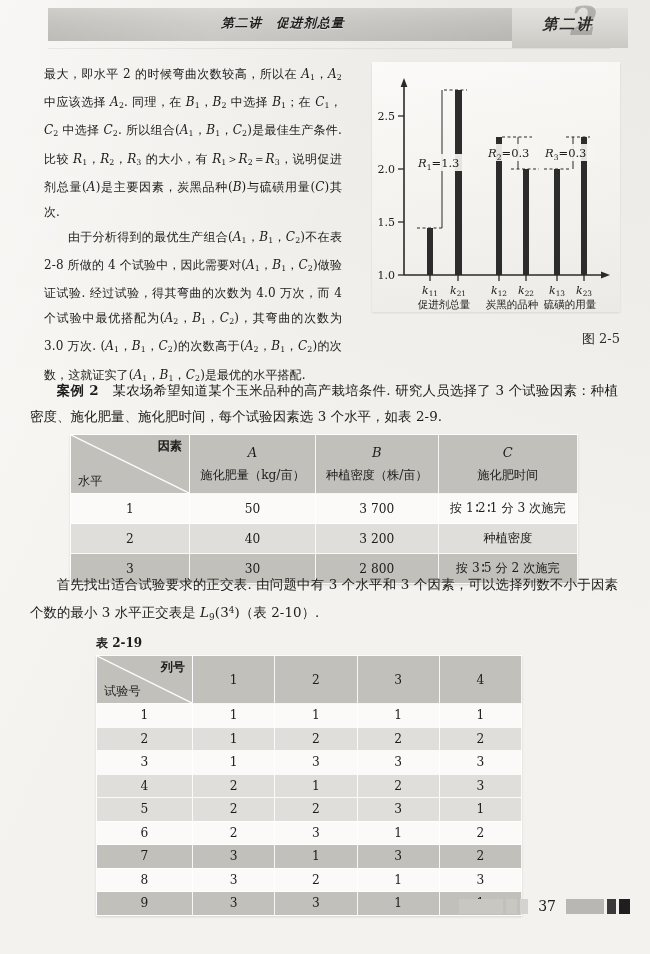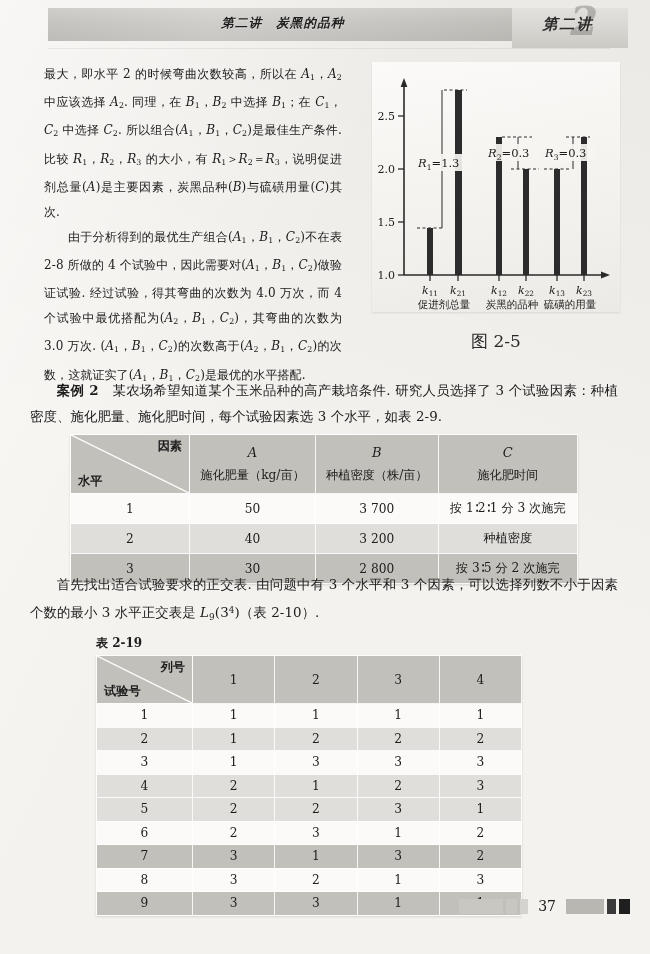--- a/index.html
+++ b/index.html
@@ -89,21 +89,21 @@
 
   
   .fig{
     position:absolute;left:372px;top:62px;width:248px;height:250px;
     background:linear-gradient(170deg,#fbfaf8 0%,#f2f0ec 70%,#eceae6 100%);
     box-shadow:0 1px 2px rgba(0,0,0,.10);
   }
   .fig svg{display:block;}
   .fig-cap{
     position:absolute;left:372px;top:330px;width:248px;
-    text-align:center;font-size:17px;
+    text-align:right;font-size:13px;
     font-family:"DejaVu Serif","Liberation Serif",serif;
     color:#2a2a2a;
   }
 
   
   .tbl-cap{
     font-size:12px;font-weight:bold;
     font-family:"DejaVu Serif","Liberation Serif",serif;
     color:#1c1c1c;
     margin:0 0 3px 0;
@@ -131,21 +131,21 @@
   #tbl29{width:508px;}
   #tbl29 td{height:29px;}
   #tbl29 .corner{
     width:118px;height:58px;position:relative;padding:0;
     background:#c2c0bb;
   }
   .corner-slash{
     position:absolute;inset:0;
   }
   .corner-a{position:absolute;right:7px;top:3px;font-weight:bold;font-size:12.2px;}
-  .corner-b{position:absolute;left:7px;bottom:3px;font-weight:bold;font-size:12.2px;}
+  .corner-b{position:absolute;left:7px;bottom:3px;font-weight:normal;font-size:12.2px;}
   #tbl29 .hcol{height:58px;line-height:1.75;font-size:12.2px;}
   #tbl29 .hcol .ital{font-style:italic;font-size:13px;}
 
   
   #tbl210-wrap{position:absolute;left:96px;top:635px;}
   #tbl210{width:426px;}
   #tbl210 td{height:22.5px;font-size:12.2px;}
   #tbl210 .corner{
     width:95px;height:47px;position:relative;padding:0;background:#c2c0bb;
   }
@@ -161,21 +161,21 @@
   }
 </style>
 </head>
 <body>
 
 <div class="page">
 
   <div class="hdr">
     <div class="hdr-band"></div>
     <div class="hdr-band-shine"></div>
-    <div class="hdr-title">第二讲　炭黑的品种</div>
+    <div class="hdr-title">第二讲　促进剂总量</div>
     <div class="hdr-tab">
       <div class="hdr-tab-num">2</div>
       <div class="hdr-tab-txt">第二讲</div>
     </div>
   </div>
   <div class="hdr-rule"></div>
 
   <div class="col-left">
     <p class="txt">最大，即水平 2 的时候弯曲次数较高，所以在 <i class="mv">A</i><sub>1</sub>，<i class="mv">A</i><sub>2</sub> 中应该选择 <i class="mv">A</i><sub>2</sub>. 同理，在 <i class="mv">B</i><sub>1</sub>，<i class="mv">B</i><sub>2</sub> 中选择 <i class="mv">B</i><sub>1</sub>；在 <i class="mv">C</i><sub>1</sub>，<i class="mv">C</i><sub>2</sub> 中选择 <i class="mv">C</i><sub>2</sub>. 所以组合(<i class="mv">A</i><sub>1</sub>，<i class="mv">B</i><sub>1</sub>，<i class="mv">C</i><sub>2</sub>)是最佳生产条件. 比较 <i class="mv">R</i><sub>1</sub>，<i class="mv">R</i><sub>2</sub>，<i class="mv">R</i><sub>3</sub> 的大小，有 <i class="mv">R</i><sub>1</sub>＞<i class="mv">R</i><sub>2</sub>＝<i class="mv">R</i><sub>3</sub>，说明促进剂总量(<i class="mv">A</i>)是主要因素，炭黑品种(<i class="mv">B</i>)与硫磺用量(<i class="mv">C</i>)其次.</p>
     <p class="txt indent">由于分析得到的最优生产组合(<i class="mv">A</i><sub>1</sub>，<i class="mv">B</i><sub>1</sub>，<i class="mv">C</i><sub>2</sub>)不在表 2-8 所做的 4 个试验中，因此需要对(<i class="mv">A</i><sub>1</sub>，<i class="mv">B</i><sub>1</sub>，<i class="mv">C</i><sub>2</sub>)做验证试验. 经过试验，得其弯曲的次数为 4.0 万次，而 4 个试验中最优搭配为(<i class="mv">A</i><sub>2</sub>，<i class="mv">B</i><sub>1</sub>，<i class="mv">C</i><sub>2</sub>)，其弯曲的次数为 3.0 万次. (<i class="mv">A</i><sub>1</sub>，<i class="mv">B</i><sub>1</sub>，<i class="mv">C</i><sub>2</sub>)的次数高于(<i class="mv">A</i><sub>2</sub>，<i class="mv">B</i><sub>1</sub>，<i class="mv">C</i><sub>2</sub>)的次数，这就证实了(<i class="mv">A</i><sub>1</sub>，<i class="mv">B</i><sub>1</sub>，<i class="mv">C</i><sub>2</sub>)是最优的水平搭配.</p>

